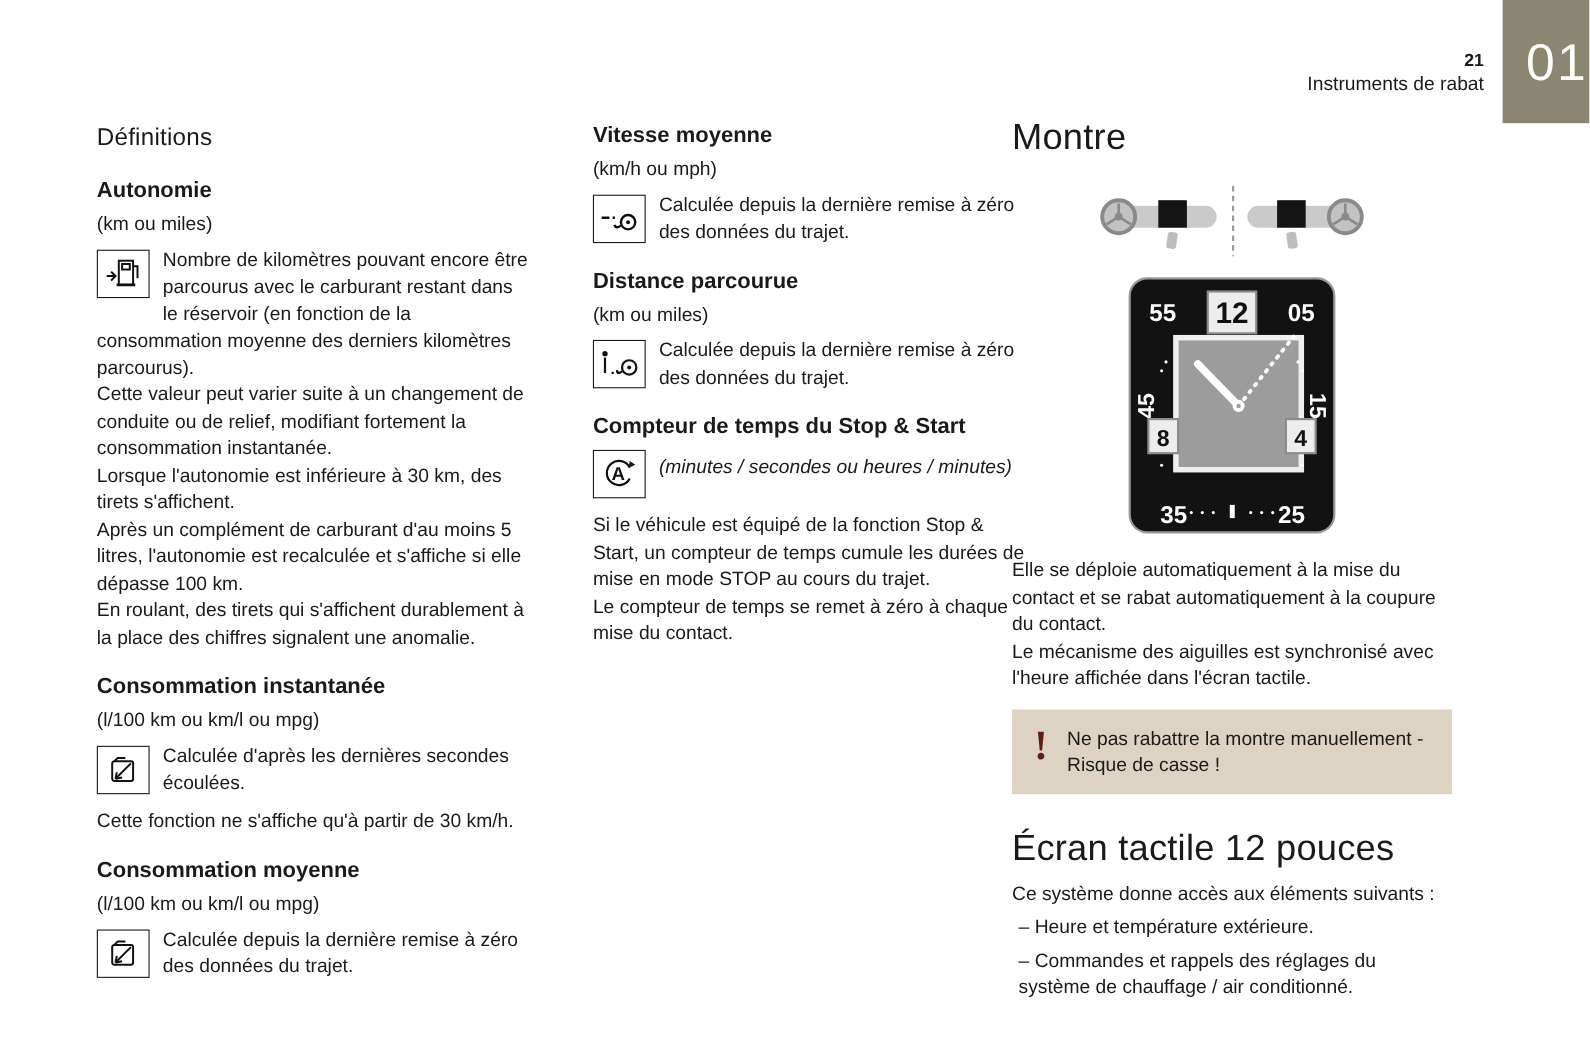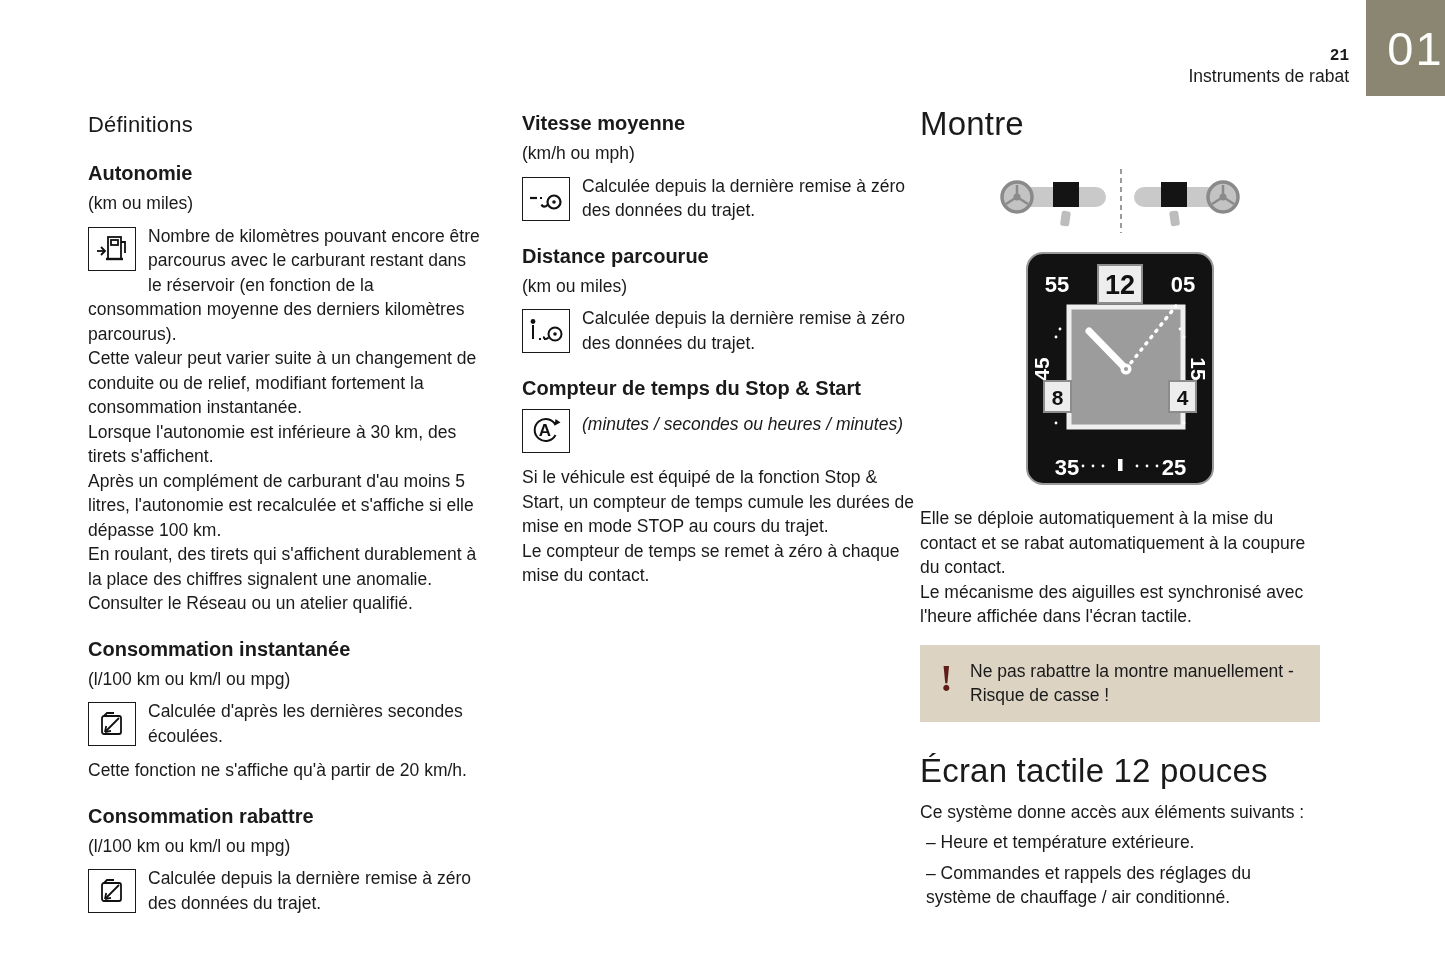--- a/index.html
+++ b/index.html
@@ -9,32 +9,32 @@
     --text:#1a1a1a;
   }
   *{box-sizing:border-box;}
   html,body{margin:0;padding:0;}
   body{
     width:1445px;height:963px;position:relative;overflow:hidden;
     background:#fff;color:var(--text);
     font-family:"Liberation Sans", sans-serif;
   }
   
-  .page-num{position:absolute;top:47px;right:96px;font-size:16px;font-weight:700;font-family:Liberation Mono, monospace;}
+  .page-num{position:absolute;top:47px;right:96px;font-size:16px;font-weight:700;}
   .section-title{position:absolute;top:66px;right:96px;font-size:17.5px;}
   .chapter-tab{
-    position:absolute;top:0;right:0;width:79px;height:96px;
+    position:absolute;top:0;right:0;width:79px;height:112px;
     background:var(--tab);color:#fdfdfb;
     display:flex;align-items:center;justify-content:center;
     font-size:47px;font-weight:300;letter-spacing:2px;padding-left:20px;
   }
   
   .col{position:absolute;top:112px;}
   .col1{left:88px;width:394px;}
-  .col2{left:522px;width:397px;}
+  .col2{left:539px;width:397px;}
   .col3{left:920px;width:400px;top:105px;}
   h1{font-size:22px;font-weight:400;margin:0 0 24px;letter-spacing:.2px;}
   .col3 h1{font-size:33px;margin:0;}
   h2{font-size:20px;font-weight:700;margin:22px 0 6px;clear:both;}
   .col .entry:first-of-type h2, .col2 h2.first{margin-top:0;}
   p{font-size:17.5px;line-height:24.5px;margin:0;}
   p.unit{margin:0 0 8px;}
   .icon-box{
     float:left;width:48px;height:44px;border:1px solid #1a1a1a;background:#fff;
     display:flex;align-items:center;justify-content:center;
@@ -84,45 +84,44 @@
             <path d="M7 14 l4 4 -4 4"></path>
           </g>
           <path d="M12 26 h17" stroke="#111" stroke-width="2.4"></path>
         </svg>
       </span>
       <p>Nombre de kilomètres pouvant encore être parcourus avec le carburant restant dans le réservoir (en fonction de la consommation moyenne des derniers kilomètres parcourus).</p>
       <p>Cette valeur peut varier suite à un changement de conduite ou de relief, modifiant fortement la consommation instantanée.</p>
       <p>Lorsque l'autonomie est inférieure à 30 km, des tirets s'affichent.</p>
       <p>Après un complément de carburant d'au moins 5 litres, l'autonomie est recalculée et s'affiche si elle dépasse 100 km.</p>
       <p>En roulant, des tirets qui s'affichent durablement à la place des chiffres signalent une anomalie.</p>
-      <p>Consulter le Réseau ou un atelier qualifié.</p>
     </div>
   </div>
 
   <div class="entry">
     <h2>Consommation instantanée</h2>
     <p class="unit">(l/100 km ou km/l ou mpg)</p>
     <div class="body">
       <span class="icon-box">
         <svg width="30" height="30" viewBox="0 0 30 30">
           <g fill="none" stroke="#111" stroke-width="1.8">
             <rect x="5" y="7" width="19" height="18" rx="2"></rect>
             <path d="M7 7 l3 -3 h7"></path>
             <path d="M22 9 L8 23"></path>
             <path d="M8 23 l6 -1.2 M8 23 l1.2 -6"></path>
           </g>
         </svg>
       </span>
       <p>Calculée d'après les dernières secondes écoulées.</p>
-      <p class="clear">Cette fonction ne s'affiche qu'à partir de 20 km/h.</p>
-    </div>
-  </div>
-
-  <div class="entry">
-    <h2>Consommation rabattre</h2>
+      <p class="clear">Cette fonction ne s'affiche qu'à partir de 30 km/h.</p>
+    </div>
+  </div>
+
+  <div class="entry">
+    <h2>Consommation moyenne</h2>
     <p class="unit">(l/100 km ou km/l ou mpg)</p>
     <div class="body">
       <span class="icon-box">
         <svg width="30" height="30" viewBox="0 0 30 30">
           <g fill="none" stroke="#111" stroke-width="1.8">
             <rect x="5" y="7" width="19" height="18" rx="2"></rect>
             <path d="M7 7 l3 -3 h7"></path>
             <path d="M22 9 L8 23"></path>
             <path d="M8 23 l6 -1.2 M8 23 l1.2 -6"></path>
           </g>

